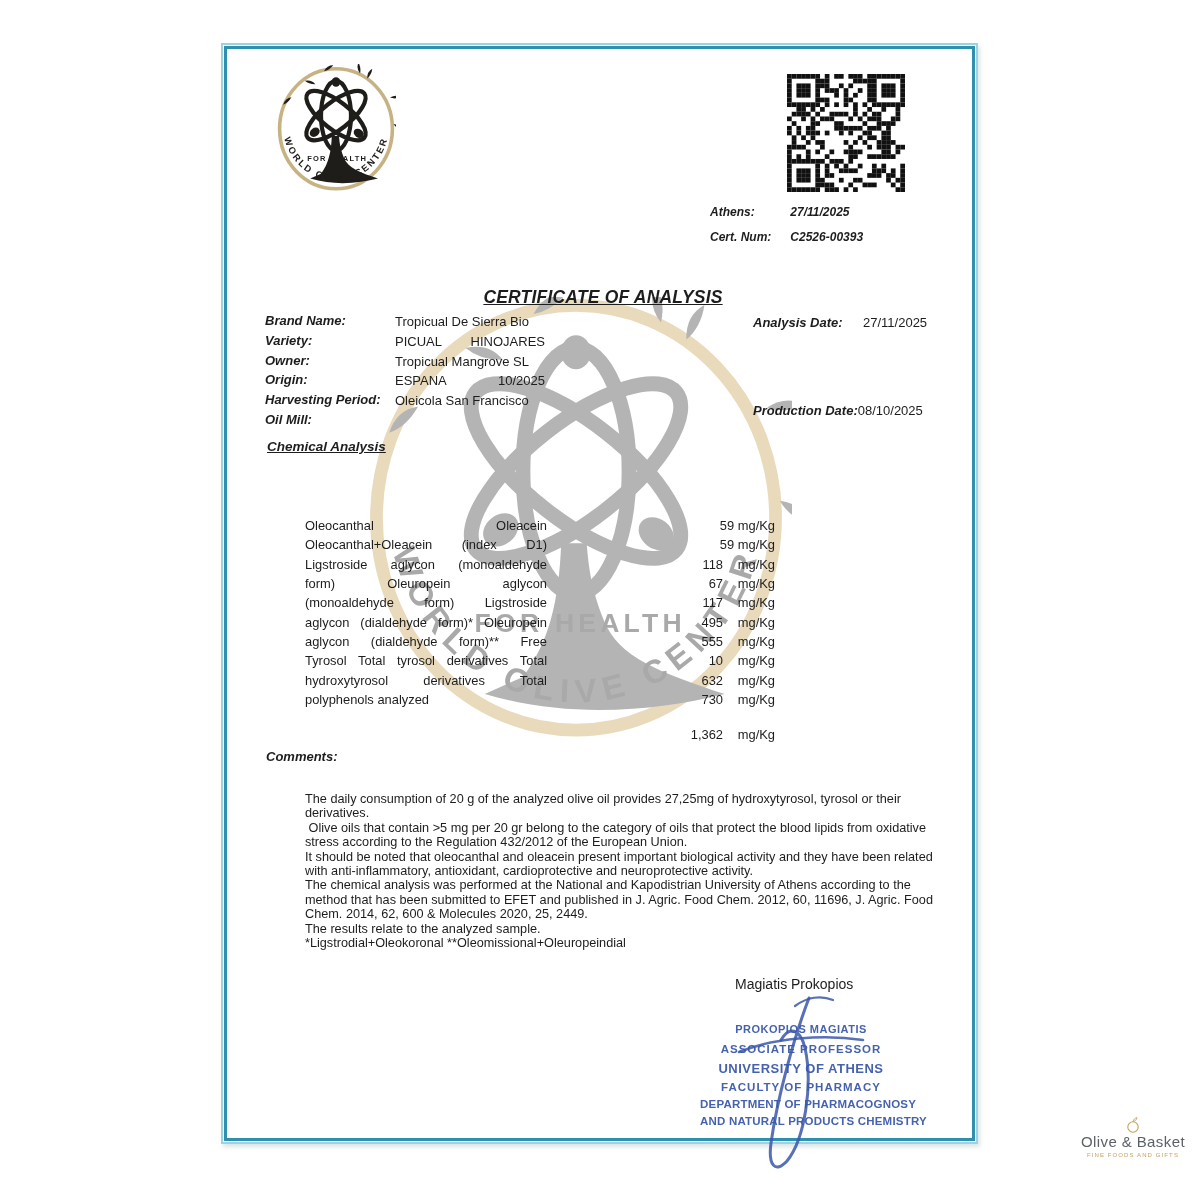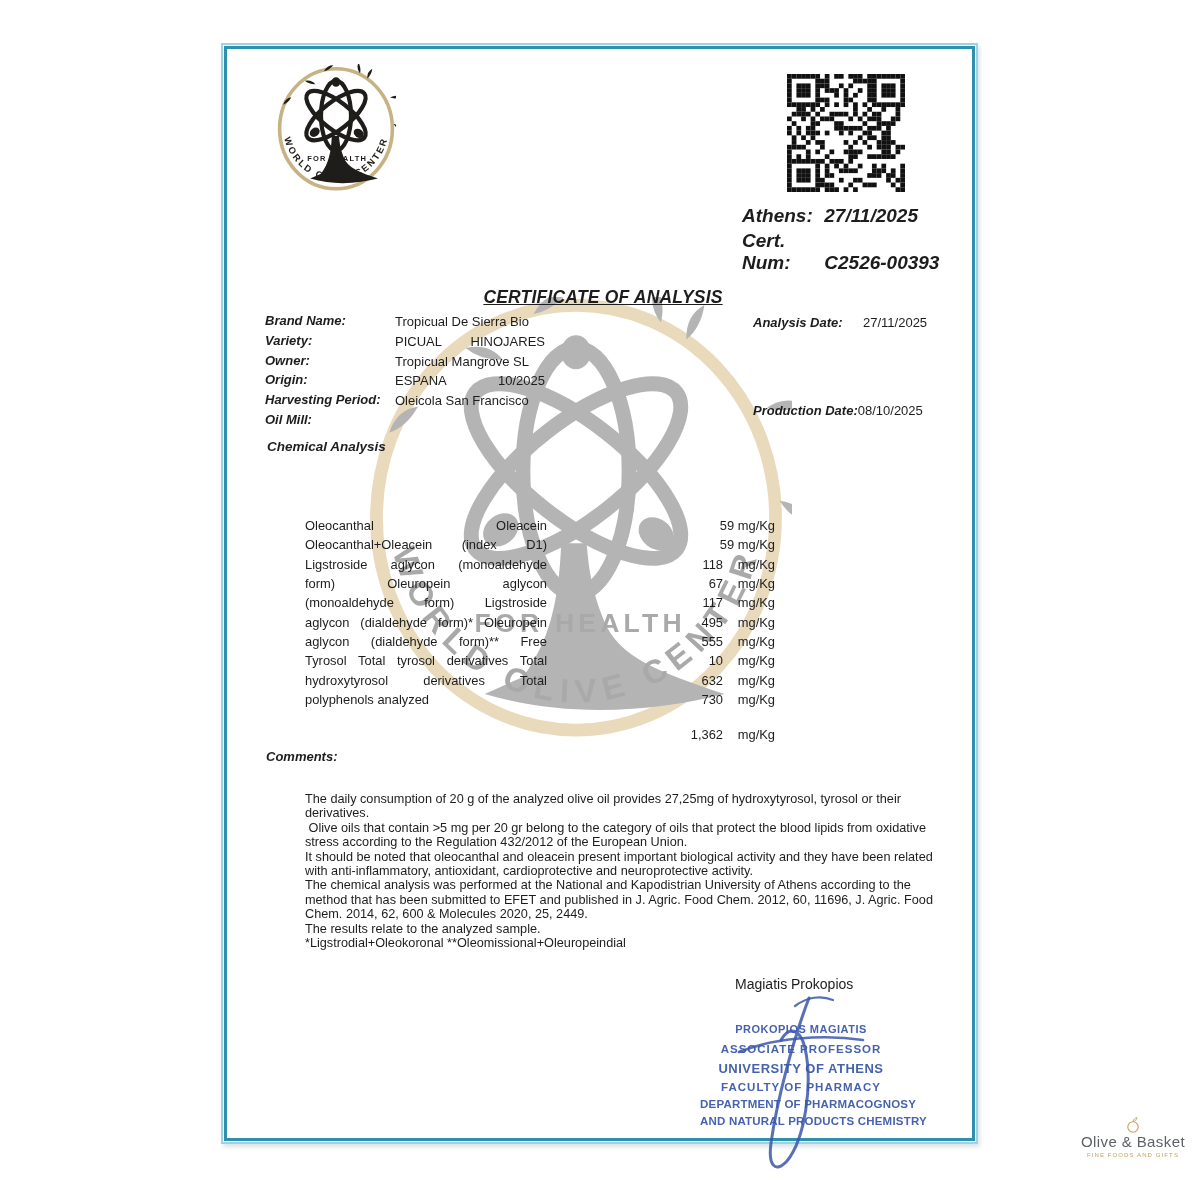--- a/index.html
+++ b/index.html
@@ -27,40 +27,40 @@
   
   #header-logo{left:276px;top:64px;width:120px;height:132px;}
   #header-logo svg{width:100%;height:100%;}
   .company{left:263px;top:193px;width:260px;}
   .company-name{font-size:14px;font-weight:bold;font-style:italic;margin-bottom:3px;}
   .company-line{font-size:12.5px;line-height:14.3px;}
 
   #qr{left:786px;top:74px;width:120px;height:118px;}
   #qr svg{width:100%;height:100%;}
 
-  .meta-row{left:742px;width:230px;font-size:19px;font-weight:bold;font-style:italic;}
+  .meta-row{left:710px;width:230px;font-size:12px;font-weight:bold;font-style:italic;}
   .meta-label{display:inline-block;width:77px;}
 
   
   .title-wrap{left:440px;top:287px;width:326px;text-align:center;}
   .doc-title{font-size:17.5px;font-weight:bold;font-style:italic;text-decoration:underline;letter-spacing:.2px;}
 
   
   .info-block{left:265px;top:313px;width:300px;}
   .info-row{height:19.8px;position:relative;font-size:13px;}
   .info-label{font-weight:bold;font-style:italic;}
   .info-value{position:absolute;left:130px;top:1px;width:150px;}
   .info-value.justify{text-align:justify;text-align-last:justify;}
 
   .an-date{left:753px;top:315px;font-size:13px;width:230px;}
   .an-date .lbl,.prod-date .lbl{font-weight:bold;font-style:italic;}
   .an-date .val{position:absolute;left:110px;top:0;}
   .prod-date{left:753px;top:403px;font-size:13px;width:230px;}
 
-  .section-head{left:267px;top:439px;font-size:13.5px;font-weight:bold;font-style:italic;}
+  .section-head{left:267px;top:439px;font-size:13.5px;font-weight:bold;font-style:italic;text-decoration:underline;}
 
   
   .chem-table{left:305px;top:518px;width:470px;}
   .chem-row{position:relative;height:19.35px;font-size:12.9px;}
   .chem-row.gap{margin-top:16px;}
   .chem-left{width:242px;overflow:visible;white-space:nowrap;}
   .chem-left.justify{white-space:normal;text-align:justify;text-align-last:justify;}
   .chem-val{position:absolute;right:52px;top:0;text-align:right;}
   .chem-unit{position:absolute;right:0;top:0;width:48px;text-align:right;}
   .chem-combined{position:absolute;right:0;top:0;text-align:right;}

